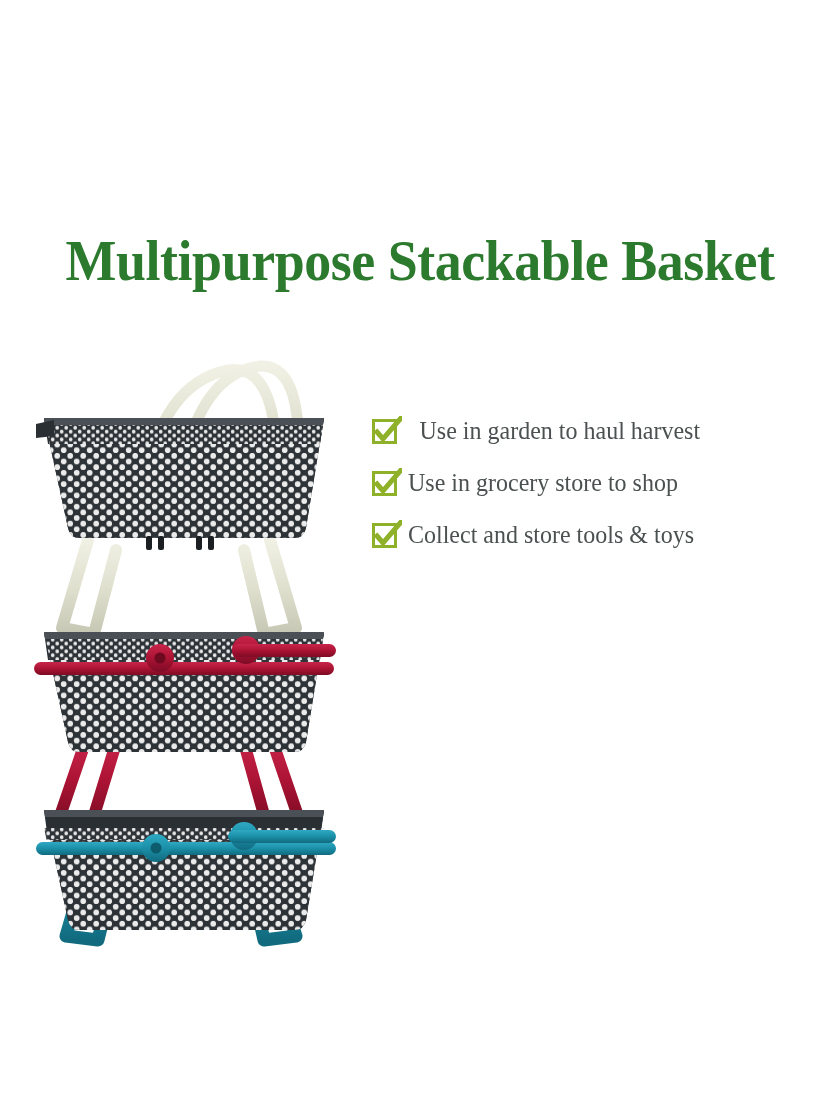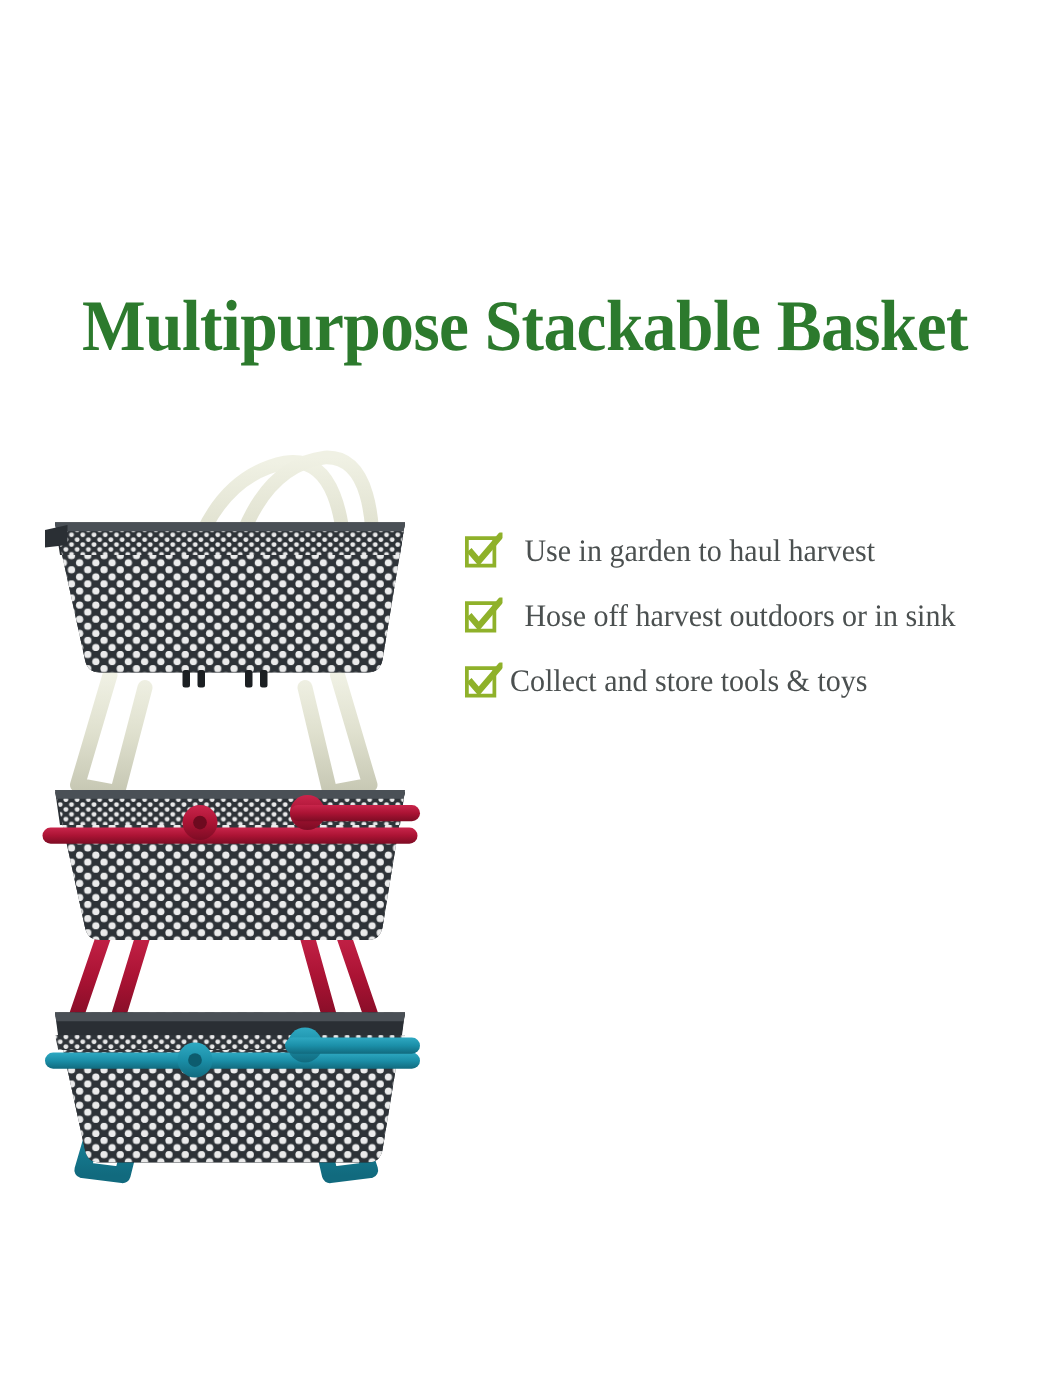--- a/index.html
+++ b/index.html
@@ -40,21 +40,21 @@
 
   
   .features {
     position: absolute;
     left: 370px;
     top: 388px;
     width: 468px;
   }
   .feature-row {
     display: flex;
-    align-items: center;
+    align-items: flex-start;
     height: 52px;
   }
   .cb {
     flex: 0 0 auto;
     width: 32px;
     height: 32px;
     position: relative;
     margin-right: 6px;
   }
   .cb .box {
@@ -248,30 +248,30 @@
     <div class="feature-row indent">
       <span class="cb">
         <span class="box"></span>
         <svg width="32" height="32" viewBox="0 0 32 32">
           <path d="M7 16 L13 23 L31 2" fill="none" stroke="#8fb12a" stroke-width="5" stroke-linecap="square" stroke-linejoin="miter"></path>
         </svg>
       </span>
       <span class="feature-text">Use in garden to haul harvest</span>
     </div>
 
-
-    <div class="feature-row indent">
+    <div class="feature-row">
       <span class="cb">
         <span class="box"></span>
         <svg width="32" height="32" viewBox="0 0 32 32">
           <path d="M7 16 L13 23 L31 2" fill="none" stroke="#8fb12a" stroke-width="5" stroke-linecap="square" stroke-linejoin="miter"></path>
         </svg>
       </span>
-      <span class="feature-text">Hose off harvest outdoors or in sink</span>
+      <span class="feature-text">Use in grocery store to shop</span>
     </div>
+
 
 
     <div class="feature-row">
       <span class="cb">
         <span class="box"></span>
         <svg width="32" height="32" viewBox="0 0 32 32">
           <path d="M7 16 L13 23 L31 2" fill="none" stroke="#8fb12a" stroke-width="5" stroke-linecap="square" stroke-linejoin="miter"></path>
         </svg>
       </span>
       <span class="feature-text">Collect and store tools &amp; toys</span>

